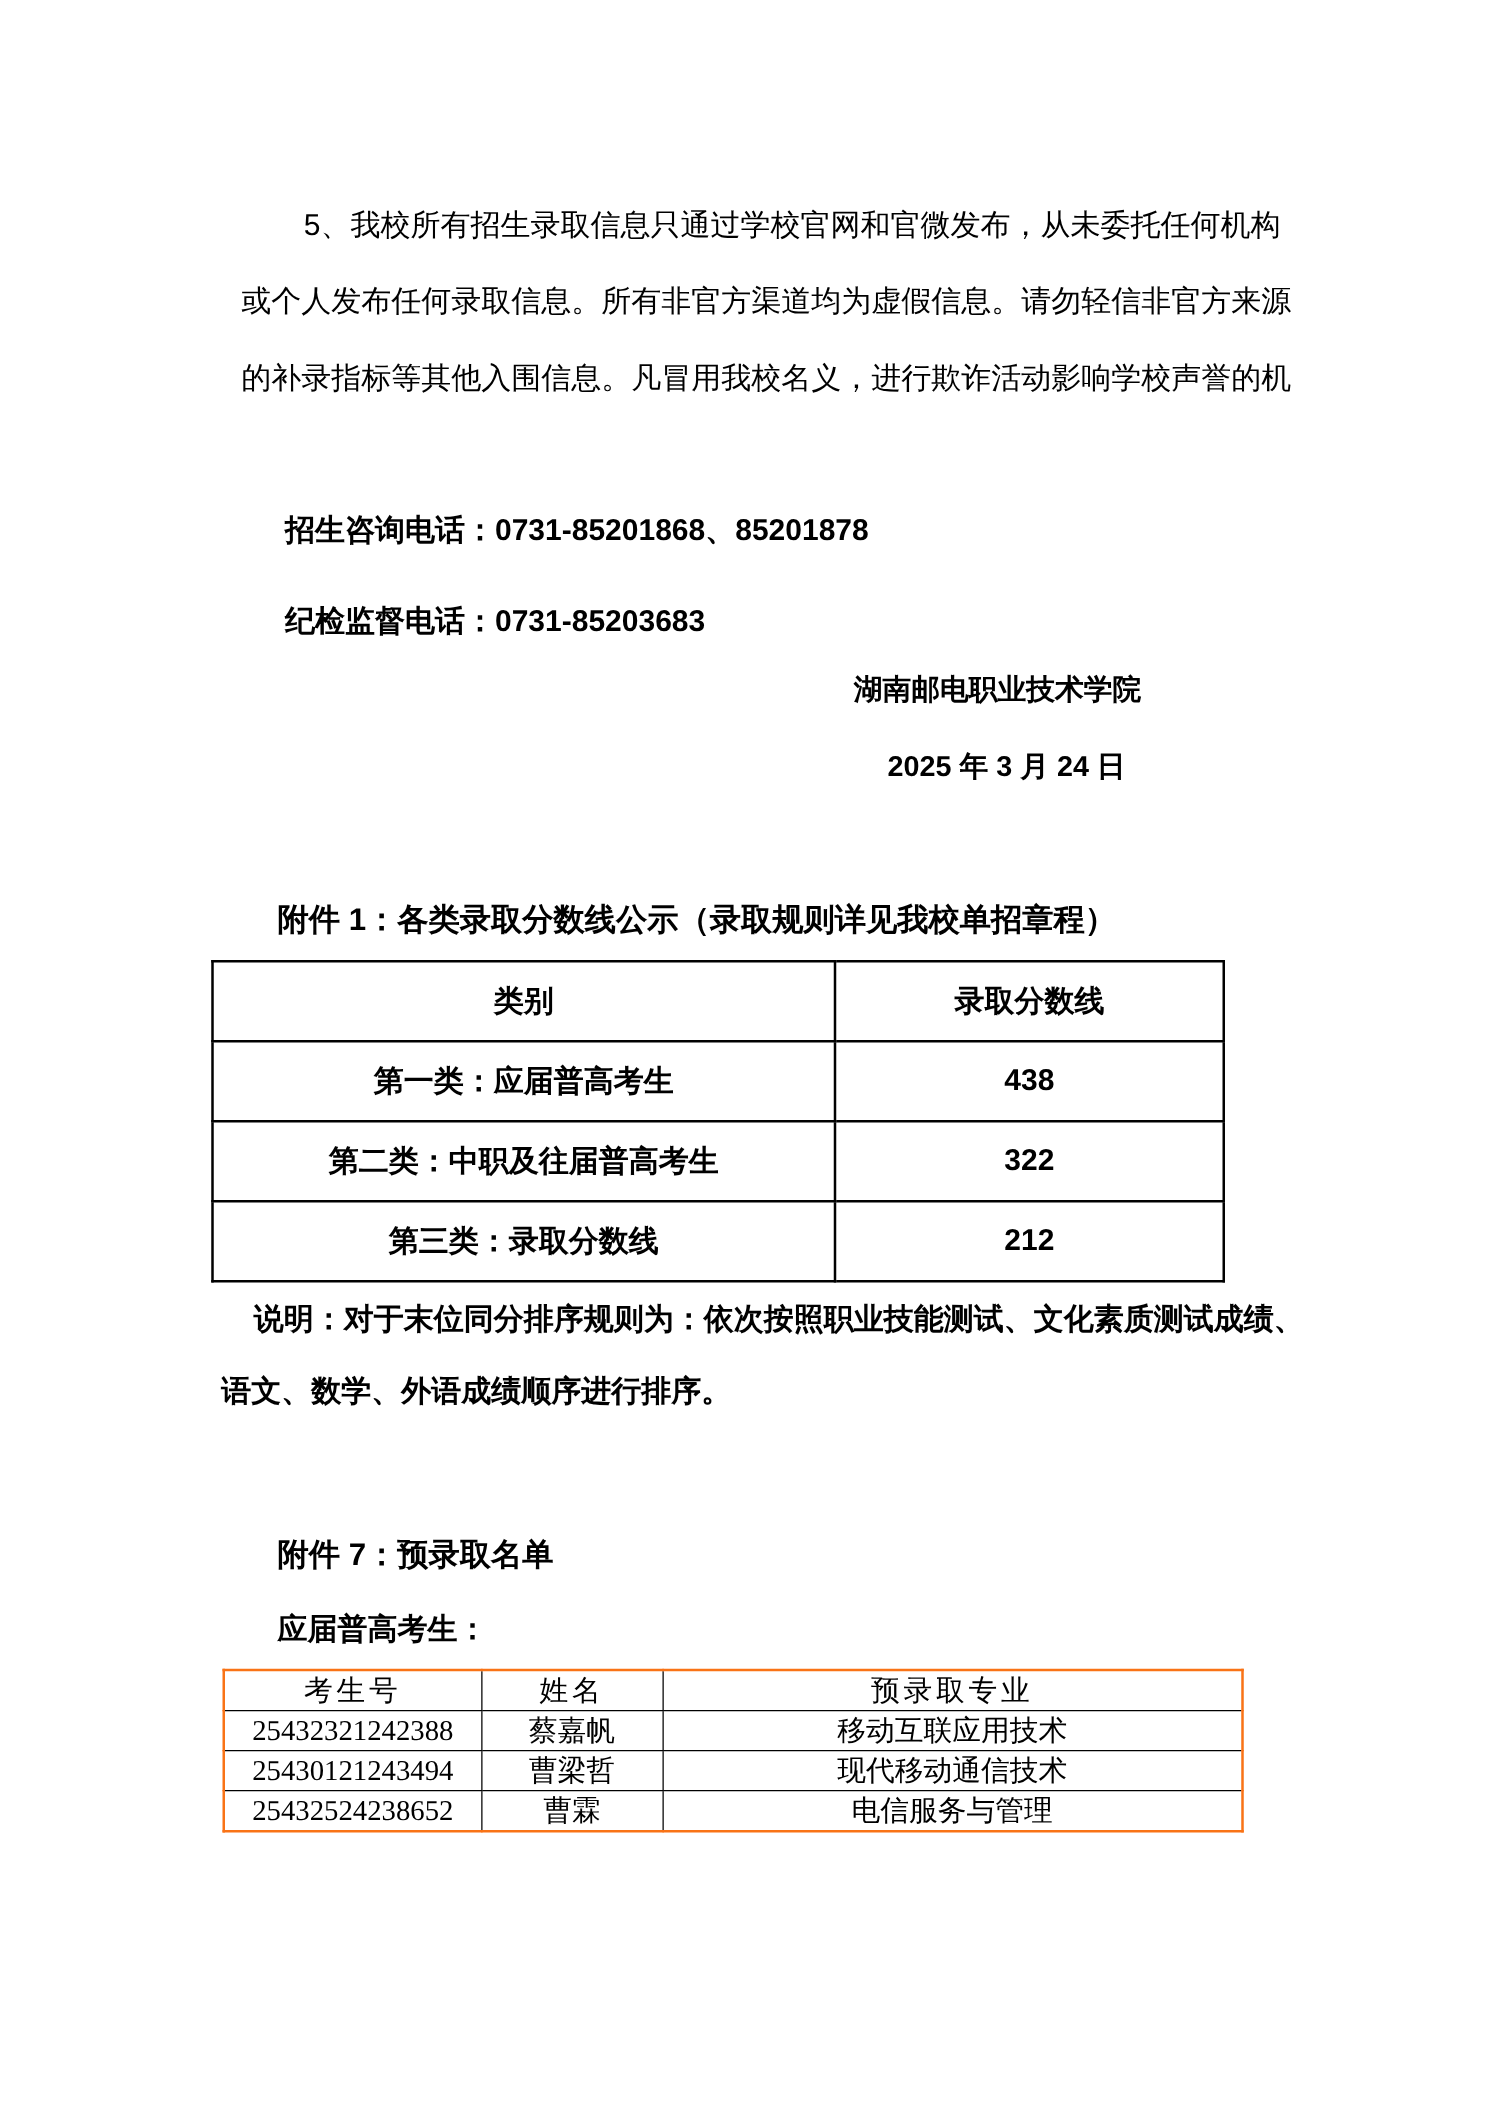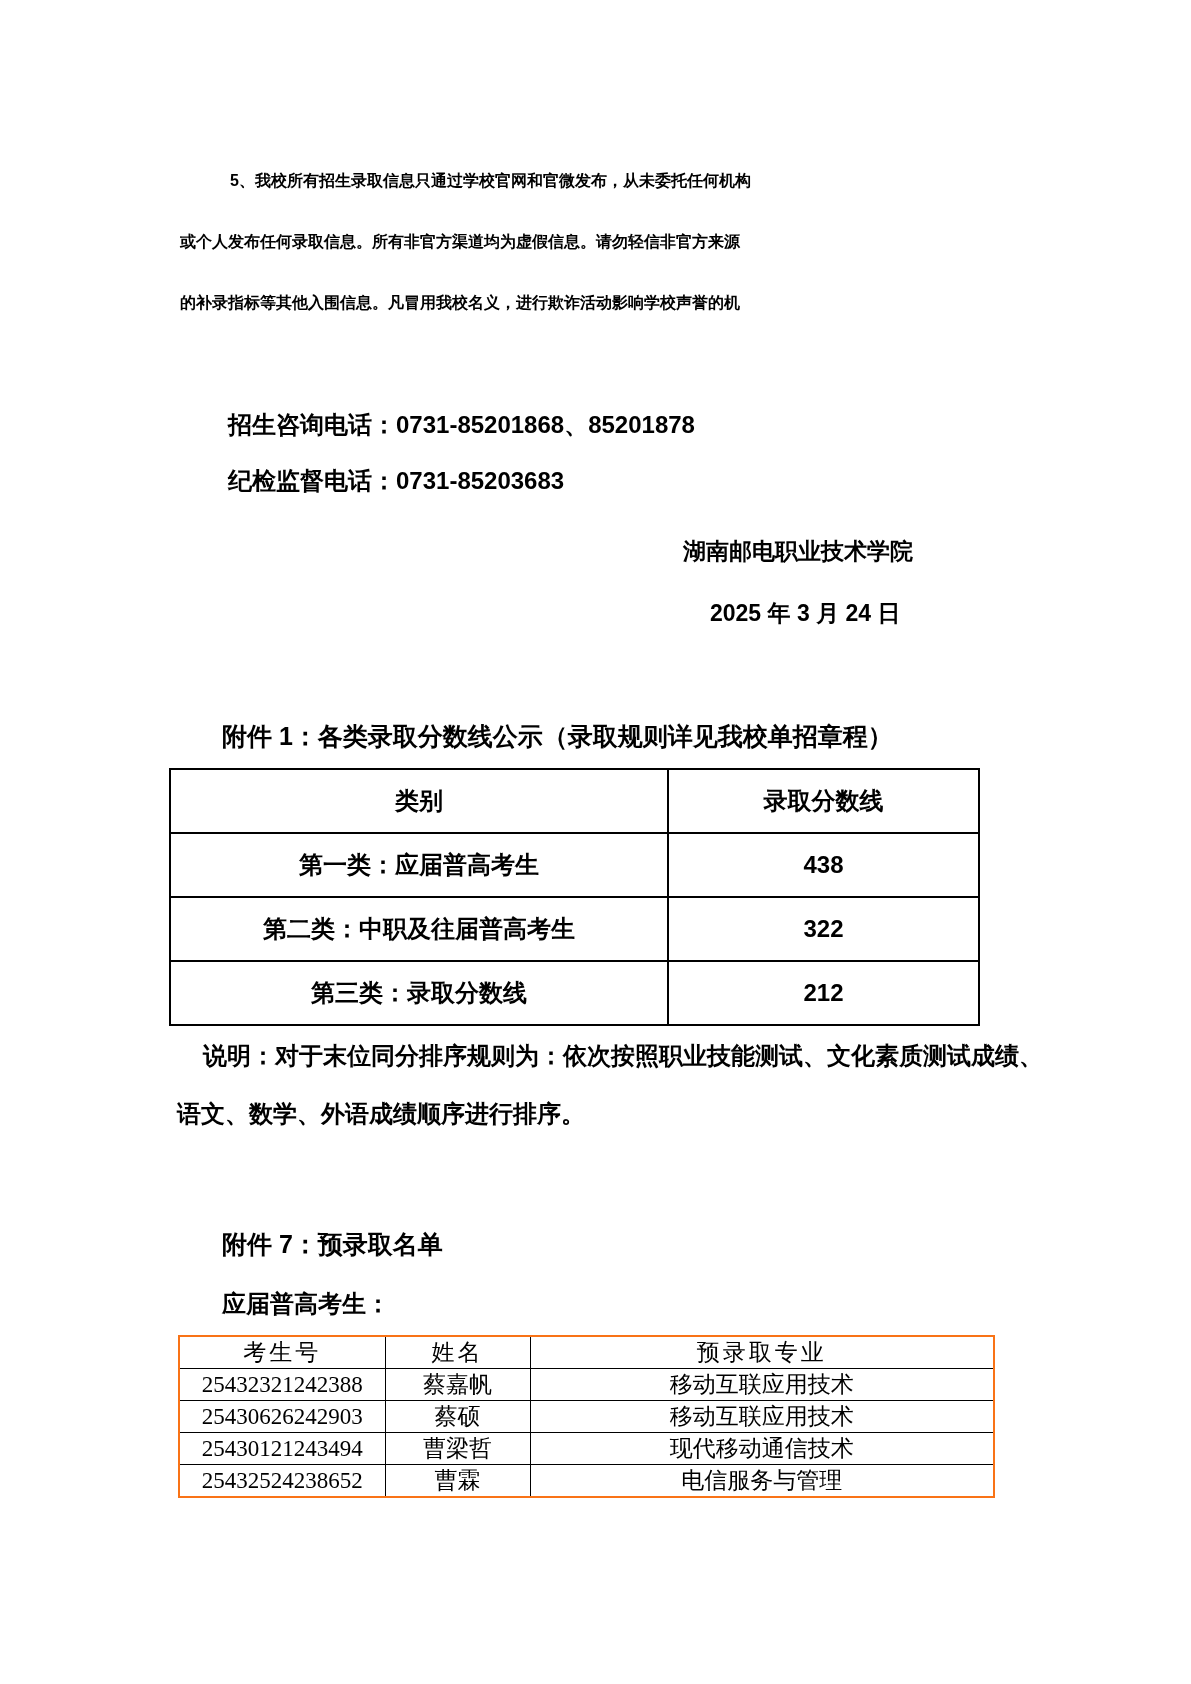--- a/index.html
+++ b/index.html
@@ -9,27 +9,28 @@
     font-family:"Liberation Sans","DejaVu Sans",sans-serif;
     color:#000000;
     position:relative;
     overflow:hidden;
   }
   .abs{position:absolute;}
   
   .notice{left:180px;top:150px;width:880px;}
   .notice .ln{
     height:61px;line-height:61px;
-    font-size:16px;font-weight:700;
+    font-size:24px;font-weight:400;
     white-space:nowrap;
+    margin-left:13px;
   }
   .notice .ln.first{text-indent:50px;}
   
   .phone1{left:228px;top:394px;height:61px;line-height:61px;font-size:24px;font-weight:700;white-space:nowrap;}
-  .phone2{left:228px;top:450px;height:61px;line-height:61px;font-size:24px;font-weight:700;white-space:nowrap;}
+  .phone2{left:228px;top:467px;height:61px;line-height:61px;font-size:24px;font-weight:700;white-space:nowrap;}
   
   .org{left:683px;top:536px;font-size:23px;line-height:30px;font-weight:700;white-space:nowrap;}
   .date{left:710px;top:598px;font-size:23px;line-height:30px;font-weight:700;white-space:nowrap;}
   
   .att1-title{left:222px;top:720px;font-size:25px;line-height:32px;font-weight:700;white-space:nowrap;}
   table{border-collapse:collapse;table-layout:fixed;}
   .t1{left:169px;top:768px;width:809px;}
   .t1 table{width:809px;}
   .t1 td{
     border:2px solid #000000;
@@ -119,25 +120,20 @@
       <td>考生号</td>
       <td>姓名</td>
       <td>预录取专业</td>
     </tr>
     <tr>
       <td>25432321242388</td>
       <td>蔡嘉帆</td>
       <td>移动互联应用技术</td>
     </tr>
     <tr>
-      <td>25430626242903</td>
-      <td>蔡硕</td>
-      <td>移动互联应用技术</td>
-    </tr>
-    <tr>
       <td>25430121243494</td>
       <td>曹梁哲</td>
       <td>现代移动通信技术</td>
     </tr>
     <tr>
       <td>25432524238652</td>
       <td>曹霖</td>
       <td>电信服务与管理</td>
     </tr>
   </tbody>

